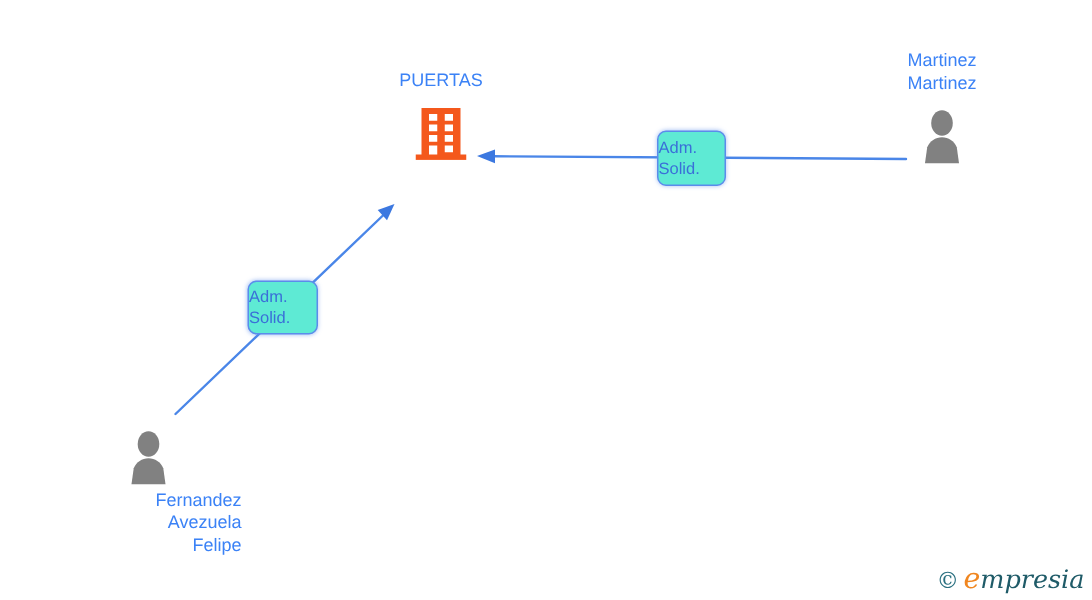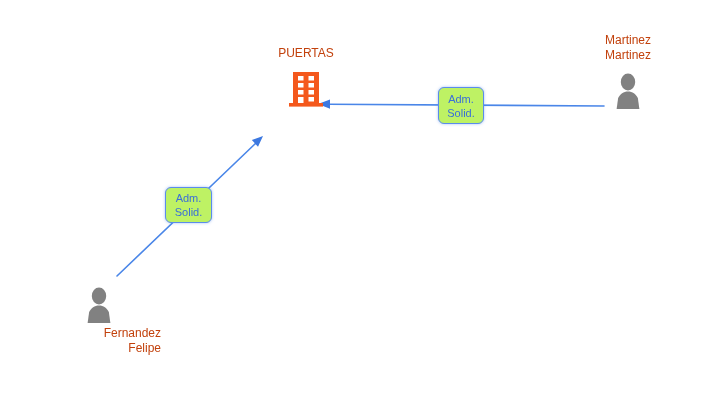--- a/index.html
+++ b/index.html
@@ -19,48 +19,47 @@
     left: 0; top: 0;
     width: 728px; height: 400px;
   }
   .node {
     position: absolute;
     width: 124px;
     text-align: center;
     cursor: pointer;
   }
   .node-label {
-    color: #c2410c;
+    color: #3b82f6;
     font-size: 12px;
     line-height: 15px;
   }
   .node-icon {
     display: block;
     margin: 10px auto 0 auto;
   }
   .node-icon.icon-first {
     margin: 0 auto 3px auto;
   }
-  .node-company   { left: 244px; top: 46px;  }
+  .node-company   { left: 232px; top: 46px;  }
   .node-martinez  { left: 566px; top: 33px;  }
   .node-fernandez { left: 37px;  top: 287px; text-align: right; }
 
   .edge-label {
     position: absolute;
     box-sizing: border-box;
-    background: #bef264;
+    background: #5eead4;
     border: 1.5px solid #5b8ceb;
     border-radius: 6px;
     box-shadow: 0 0 3px rgba(91, 140, 235, 0.55);
     color: #3a6fd8;
     font-size: 11px;
     line-height: 14px;
     display: flex;
     flex-direction: column;
-    align-items: center;
     justify-content: center;
     cursor: pointer;
   }
   .edge-label-1 { left: 438px; top: 87px;  width: 46px; height: 37px; }
   .edge-label-2 { left: 165px; top: 187px; width: 47px; height: 36px; }
 
   .brand {
     position: absolute;
     right: 5px;
     bottom: 3px;
@@ -129,27 +128,31 @@
     </svg>
   </div>
 
   <div class="node node-fernandez">
     <svg class="node-icon icon-first" width="30" height="36" viewBox="0 0 30 38">
       <ellipse cx="15" cy="9.5" rx="7.6" ry="9" fill="#818181"></ellipse>
       <path d="M15 19.5c-4.6 0-8.5 2.7-10.4 7L3 38h24l-1.6-11.5c-1.9-4.3-5.8-7-10.4-7z" fill="#818181"></path>
     </svg>
     <div class="node-label">
       <div>Fernandez</div>
+      <div>Avezuela</div>
       <div>Felipe</div>
     </div>
   </div>
 
   <div class="edge-label edge-label-1">
     <div>Adm.</div>
     <div>Solid.</div>
   </div>
   <div class="edge-label edge-label-2">
     <div>Adm.</div>
     <div>Solid.</div>
   </div>
 
+  <div class="brand">
+    <span class="copy">©</span><span class="brand-name"><span class="brand-initial">e</span><span>mpresia</span></span>
+  </div>
 
 </div>
 
 </body></html>

